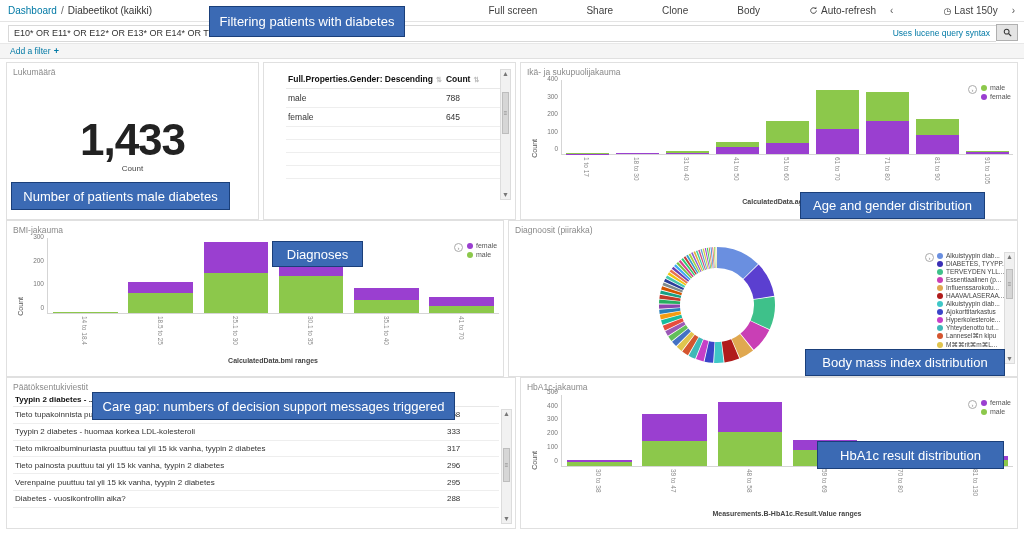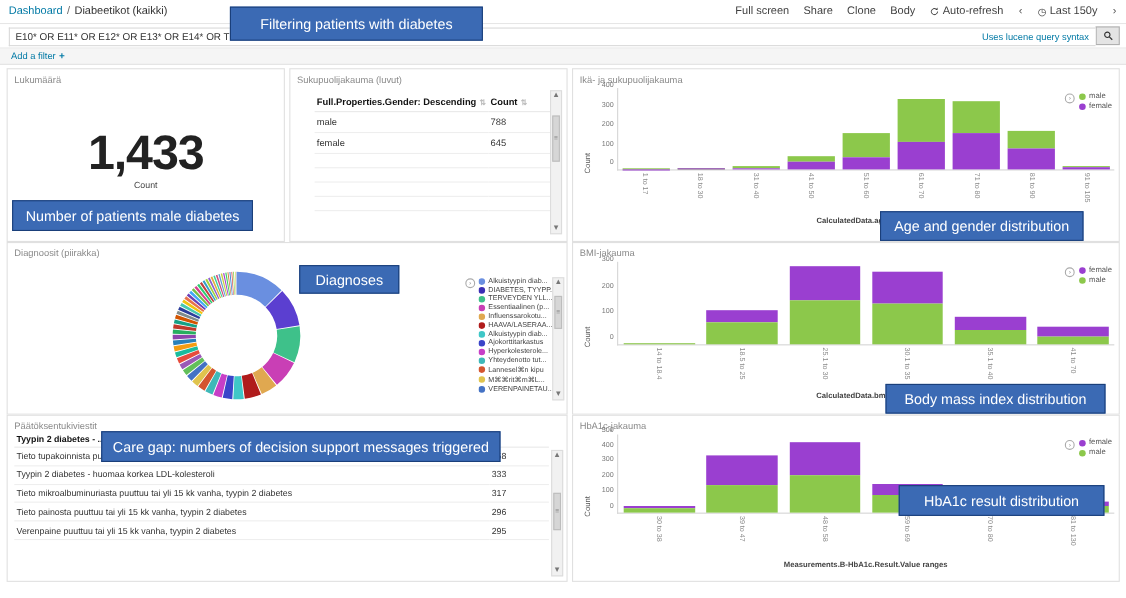--- a/index.html
+++ b/index.html
@@ -19,21 +19,21 @@
     align-items: center;
     padding: 0 8px;
     font-size: 10px;
     border-bottom: 1px solid #e4e4e4;
     background: #fff;
   }
   .breadcrumb { display: flex; align-items: center; gap: 4px; color: #0079a5; font-size: 10px; }
   .breadcrumb .sep { color: #666; }
   .breadcrumb .cur { color: #333; }
   .topbar-right { margin-left: auto; display: flex; align-items: center; gap: 13px; font-size: 10px; color: #3f3f3f; }
-  .topbar-right .item { cursor: pointer; white-space: nowrap; }
+  .topbar-right .item { cursor: pointer; white-space: nowrap; margin-left: 36px; }
   .topbar-right .item.refresh { display: flex; align-items: center; gap: 3px; }
   .chev { color: #555; font-size: 10px; padding: 0 1px; }
   .clock-ic { font-size: 9px; }
 
   
   .querybar {
     height: 21px;
     display: flex;
     align-items: stretch;
     padding: 2px 6px 1px 8px;
@@ -214,21 +214,21 @@
     position: absolute;
     background: #3b6ab4;
     border: 1.5px solid #1a3f7a;
     color: #fff;
     font-size: 13px;
     display: flex; align-items: center; justify-content: center;
     z-index: 40;
     white-space: nowrap;
     padding: 0 10px;
   }
-  #co-filter  { left: 209px; top: 6px;   width: 230px; height: 31px; }
+  #co-filter  { left: 209px; top: 6px;   width: 196px; height: 31px; }
   #co-count   { left: 11px;  top: 182px; width: 219px; height: 28px; }
   #co-age     { left: 800px; top: 192px; width: 185px; height: 27px; }
   #co-diag    { left: 272px; top: 241px; width: 91px;  height: 26px; }
   #co-bmi     { left: 805px; top: 349px; width: 200px; height: 27px; }
   #co-caregap { left: 92px;  top: 392px; width: 363px; height: 28px; }
   #co-hba1c   { left: 817px; top: 441px; width: 187px; height: 28px; }
 </style>
 </head>
 <body>
 
@@ -285,21 +285,20 @@
 
     <div class="panel p-left r1" style="width:254px">
       <div class="panel-title">Lukumäärä</div>
       <div class="metric-inner">
         <div class="metric-val">1,433</div>
         <div class="metric-lbl">Count</div>
       </div>
     </div>
 
     <div class="panel r1" style="width:254px">
-      <div class="panel-title">Sukupuolijakauma (luvut)</div>
       <div class="gtable-wrap">
         <table class="kbn">
           <thead>
             <tr>
               <th><span>Full.Properties.Gender: Descending</span><span class="sorticon">⇅</span></th>
               <th class="num"><span>Count</span><span class="sorticon">⇅</span></th>
             </tr>
           </thead>
           <tbody>
             <tr>
@@ -448,20 +447,109 @@
                 <span class="dot" style="background: rgb(154, 63, 208);"></span>
                 <span>female</span>
               </div>
             </div>
         </div>
       </div>
     </div>
   </div>
 
   <div class="row r2">
+
+    <div class="panel p-right r2">
+      <div class="panel-title">BMI-jakauma</div>
+      <div class="chart-area">
+        <div class="chart-flex">
+          <div class="yaxis-title">Count</div>
+          <div class="yaxis" id="yaxis-bmi" style="height: 76px; position: relative;">
+              <div class="tick" style="bottom: 0px; top: auto;">0</div>
+              <div class="tick" style="bottom: 23.75px; top: auto;">100</div>
+              <div class="tick" style="bottom: 47.5px; top: auto;">200</div>
+              <div class="tick" style="bottom: 71.25px; top: auto;">300</div>
+            </div>
+          <div class="plotcol">
+            <div class="plot" style="height:76px" id="plot-bmi">
+                <div class="bar-slot">
+                  <div class="bar">
+                    <div class="seg" style="background: rgb(140, 200, 75); height: 0.7125px;"></div>
+                    <div class="seg" style="background: rgb(154, 63, 208); height: 0px;"></div>
+                  </div>
+                </div>
+                <div class="bar-slot">
+                  <div class="bar">
+                    <div class="seg" style="background: rgb(140, 200, 75); height: 19.95px;"></div>
+                    <div class="seg" style="background: rgb(154, 63, 208); height: 11.4px;"></div>
+                  </div>
+                </div>
+                <div class="bar-slot">
+                  <div class="bar">
+                    <div class="seg" style="background: rgb(140, 200, 75); height: 40.375px;"></div>
+                    <div class="seg" style="background: rgb(154, 63, 208); height: 30.6375px;"></div>
+                  </div>
+                </div>
+                <div class="bar-slot">
+                  <div class="bar">
+                    <div class="seg" style="background: rgb(140, 200, 75); height: 36.8125px;"></div>
+                    <div class="seg" style="background: rgb(154, 63, 208); height: 29.6875px;"></div>
+                  </div>
+                </div>
+                <div class="bar-slot">
+                  <div class="bar">
+                    <div class="seg" style="background: rgb(140, 200, 75); height: 13.3px;"></div>
+                    <div class="seg" style="background: rgb(154, 63, 208); height: 12.1125px;"></div>
+                  </div>
+                </div>
+                <div class="bar-slot">
+                  <div class="bar">
+                    <div class="seg" style="background: rgb(140, 200, 75); height: 7.125px;"></div>
+                    <div class="seg" style="background: rgb(154, 63, 208); height: 9.025px;"></div>
+                  </div>
+                </div>
+              </div>
+            <div class="xlabels" id="xlab-bmi">
+                <div class="xlab-slot">
+                  <span class="xlab">14 to 18.4</span>
+                </div>
+                <div class="xlab-slot">
+                  <span class="xlab">18.5 to 25</span>
+                </div>
+                <div class="xlab-slot">
+                  <span class="xlab">25.1 to 30</span>
+                </div>
+                <div class="xlab-slot">
+                  <span class="xlab">30.1 to 35</span>
+                </div>
+                <div class="xlab-slot">
+                  <span class="xlab">35.1 to 40</span>
+                </div>
+                <div class="xlab-slot">
+                  <span class="xlab">41 to 70</span>
+                </div>
+              </div>
+            <div class="xaxis-title">CalculatedData.bmi ranges</div>
+          </div>
+        </div>
+        <div class="legend">
+          <div class="legend-toggle">›</div>
+          <div class="legend-items" id="legend-bmi">
+              <div class="legend-item">
+                <span class="dot" style="background: rgb(154, 63, 208);"></span>
+                <span>female</span>
+              </div>
+              <div class="legend-item">
+                <span class="dot" style="background: rgb(140, 200, 75);"></span>
+                <span>male</span>
+              </div>
+            </div>
+        </div>
+      </div>
+    </div>
 
     <div class="panel p-left r2">
       <div class="panel-title">Diagnoosit (piirakka)</div>
       <div class="donut-area">
         <div class="donut-holder">
           <svg width="124" height="124" viewBox="0 0 124 124" id="donut-svg">
               <path d="M 62 4
        A 58 58 0 0 1 102.9743646378454 20.950012880332295
        L 88.13881882069447 35.81293925124646
        A 37 37 0 0 0 62 25 Z" fill="#6a8fe0"></path>
@@ -720,109 +808,20 @@
               </div>
             </div>
           <div class="vscroll" style="top:18px;bottom:12px;right:2px">
             <span class="arr">▲</span>
             <div class="thumb" style="top:16px;height:30px">≡</div>
             <span class="arr">▼</span>
           </div>
         </div>
       </div>
     </div>
-
-    <div class="panel p-right r2">
-      <div class="panel-title">BMI-jakauma</div>
-      <div class="chart-area">
-        <div class="chart-flex">
-          <div class="yaxis-title">Count</div>
-          <div class="yaxis" id="yaxis-bmi" style="height: 76px; position: relative;">
-              <div class="tick" style="bottom: 0px; top: auto;">0</div>
-              <div class="tick" style="bottom: 23.75px; top: auto;">100</div>
-              <div class="tick" style="bottom: 47.5px; top: auto;">200</div>
-              <div class="tick" style="bottom: 71.25px; top: auto;">300</div>
-            </div>
-          <div class="plotcol">
-            <div class="plot" style="height:76px" id="plot-bmi">
-                <div class="bar-slot">
-                  <div class="bar">
-                    <div class="seg" style="background: rgb(140, 200, 75); height: 0.7125px;"></div>
-                    <div class="seg" style="background: rgb(154, 63, 208); height: 0px;"></div>
-                  </div>
-                </div>
-                <div class="bar-slot">
-                  <div class="bar">
-                    <div class="seg" style="background: rgb(140, 200, 75); height: 19.95px;"></div>
-                    <div class="seg" style="background: rgb(154, 63, 208); height: 11.4px;"></div>
-                  </div>
-                </div>
-                <div class="bar-slot">
-                  <div class="bar">
-                    <div class="seg" style="background: rgb(140, 200, 75); height: 40.375px;"></div>
-                    <div class="seg" style="background: rgb(154, 63, 208); height: 30.6375px;"></div>
-                  </div>
-                </div>
-                <div class="bar-slot">
-                  <div class="bar">
-                    <div class="seg" style="background: rgb(140, 200, 75); height: 36.8125px;"></div>
-                    <div class="seg" style="background: rgb(154, 63, 208); height: 29.6875px;"></div>
-                  </div>
-                </div>
-                <div class="bar-slot">
-                  <div class="bar">
-                    <div class="seg" style="background: rgb(140, 200, 75); height: 13.3px;"></div>
-                    <div class="seg" style="background: rgb(154, 63, 208); height: 12.1125px;"></div>
-                  </div>
-                </div>
-                <div class="bar-slot">
-                  <div class="bar">
-                    <div class="seg" style="background: rgb(140, 200, 75); height: 7.125px;"></div>
-                    <div class="seg" style="background: rgb(154, 63, 208); height: 9.025px;"></div>
-                  </div>
-                </div>
-              </div>
-            <div class="xlabels" id="xlab-bmi">
-                <div class="xlab-slot">
-                  <span class="xlab">14 to 18.4</span>
-                </div>
-                <div class="xlab-slot">
-                  <span class="xlab">18.5 to 25</span>
-                </div>
-                <div class="xlab-slot">
-                  <span class="xlab">25.1 to 30</span>
-                </div>
-                <div class="xlab-slot">
-                  <span class="xlab">30.1 to 35</span>
-                </div>
-                <div class="xlab-slot">
-                  <span class="xlab">35.1 to 40</span>
-                </div>
-                <div class="xlab-slot">
-                  <span class="xlab">41 to 70</span>
-                </div>
-              </div>
-            <div class="xaxis-title">CalculatedData.bmi ranges</div>
-          </div>
-        </div>
-        <div class="legend">
-          <div class="legend-toggle">›</div>
-          <div class="legend-items" id="legend-bmi">
-              <div class="legend-item">
-                <span class="dot" style="background: rgb(154, 63, 208);"></span>
-                <span>female</span>
-              </div>
-              <div class="legend-item">
-                <span class="dot" style="background: rgb(140, 200, 75);"></span>
-                <span>male</span>
-              </div>
-            </div>
-        </div>
-      </div>
-    </div>
   </div>
 
   <div class="row r3">
 
     <div class="panel p-left r3">
       <div class="panel-title">Päätöksentukiviestit</div>
       <div class="cg-wrap">
         <table class="cg">
           <thead>
             <tr>
@@ -844,20 +843,24 @@
                 <td class="num">317</td>
               </tr>
               <tr>
                 <td>Tieto painosta puuttuu tai yli 15 kk vanha, tyypin 2 diabetes</td>
                 <td class="num">296</td>
               </tr>
               <tr>
                 <td>Verenpaine puuttuu tai yli 15 kk vanha, tyypin 2 diabetes</td>
                 <td class="num">295</td>
               </tr>
+              <tr>
+                <td>Diabetes - vuosikontrollin aika?</td>
+                <td class="num">288</td>
+              </tr>
             </tbody>
         </table>
         <div class="vscroll" style="top:18px;bottom:4px;right:3px">
           <span class="arr">▲</span>
           <div class="thumb" style="top:38px;height:34px">≡</div>
           <span class="arr">▼</span>
         </div>
       </div>
     </div>
 

